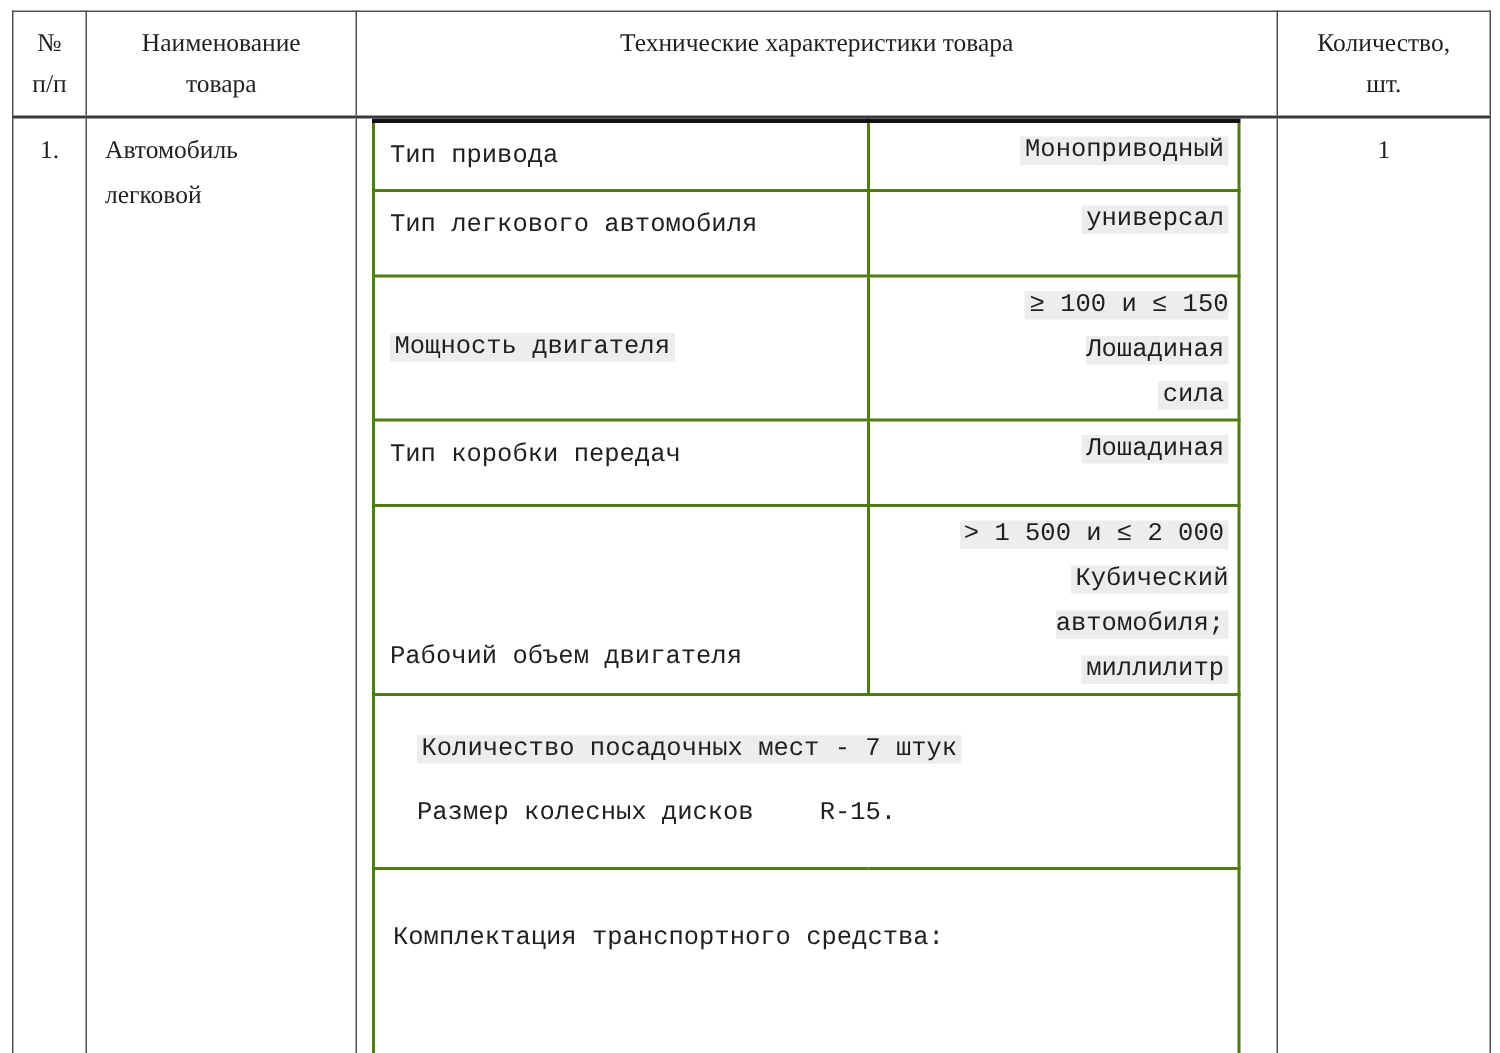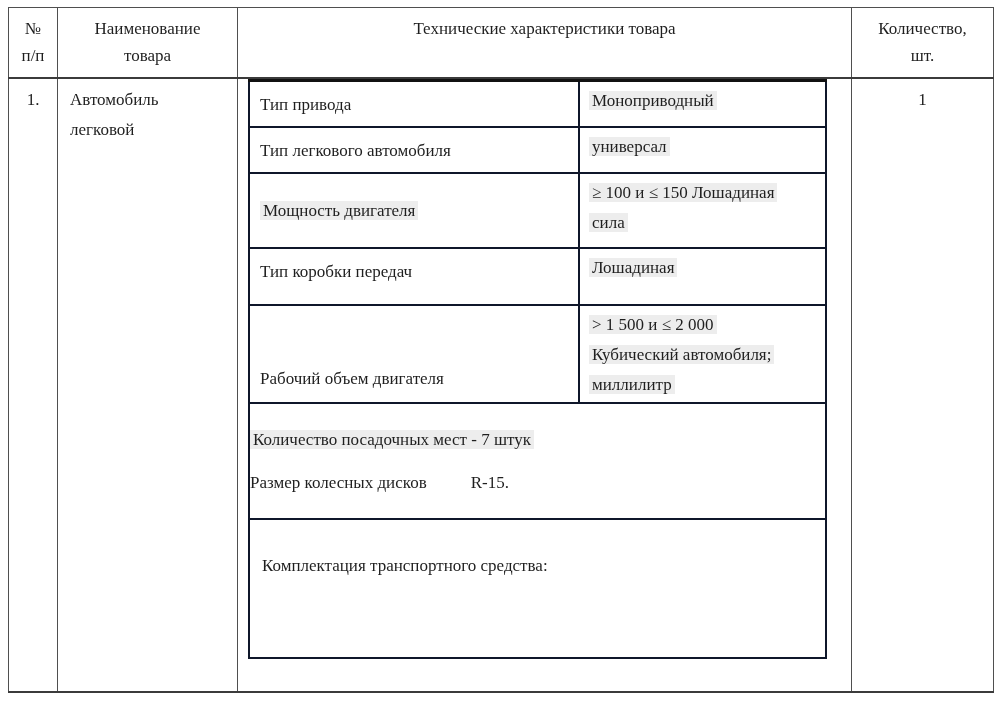--- a/index.html
+++ b/index.html
@@ -20,32 +20,32 @@
     border-bottom:2px solid #3b3b3b; }
 
   .cell-num  { text-align:center; padding-top:6px; line-height:30px; }
   .cell-name { padding:6px 8px 0 12px; line-height:30px; }
   .cell-qty  { text-align:center; padding-top:6px; line-height:30px; }
   .cell-specs { padding:0; }
 
   
   .inner { margin:0 0 0 10px; width:577px;
     border:2px solid #1a1a1a; border-top:3px solid #111111; }
-  .inner td { border:2px solid #0f172a; }
-  .r1{height:47px;} .r2{height:46px;} .r3{height:45px;} .r4{height:75px;}
+  .inner td { border:2px solid #4d7c0f;font-family:Liberation Mono, monospace; }
+  .r1{height:47px;} .r2{height:57px;} .r3{height:45px;} .r4{height:75px;}
   .r5{height:57px;} .r6{height:98px;} .r7{height:116px;} .r8{height:139px;border-radius:21px;}
 
   .label-cell { vertical-align:top; padding:8px 8px 0 10px; line-height:30px; }
   .label-cell.vmid { vertical-align:middle; padding-top:0; }
   .label-cell.vbot { vertical-align:bottom; padding-top:4px; padding-bottom:8px; }
-  .value-cell { vertical-align:top; padding:4px 6px 0 9px; line-height:30px; }
+  .value-cell { vertical-align:top; padding:4px 6px 0 9px; line-height:30px;text-align:right; }
 
   .hl { background:#ededed; padding:0 3px; }
 
-  .full-cell { vertical-align:top; padding:21px 10px 0 0; line-height:30px; }
+  .full-cell { vertical-align:top; padding:21px 10px 0 28px; line-height:30px; }
   .wheels-line { margin-top:13px; }
   .tab-gap { display:inline-block; width:44px; }
   .equip-cell { vertical-align:top; padding:31px 10px 0 12px; line-height:30px; }
 </style>
 </head>
 <body>
 
 <div class="page">
   <table class="outer">
     <colgroup>

